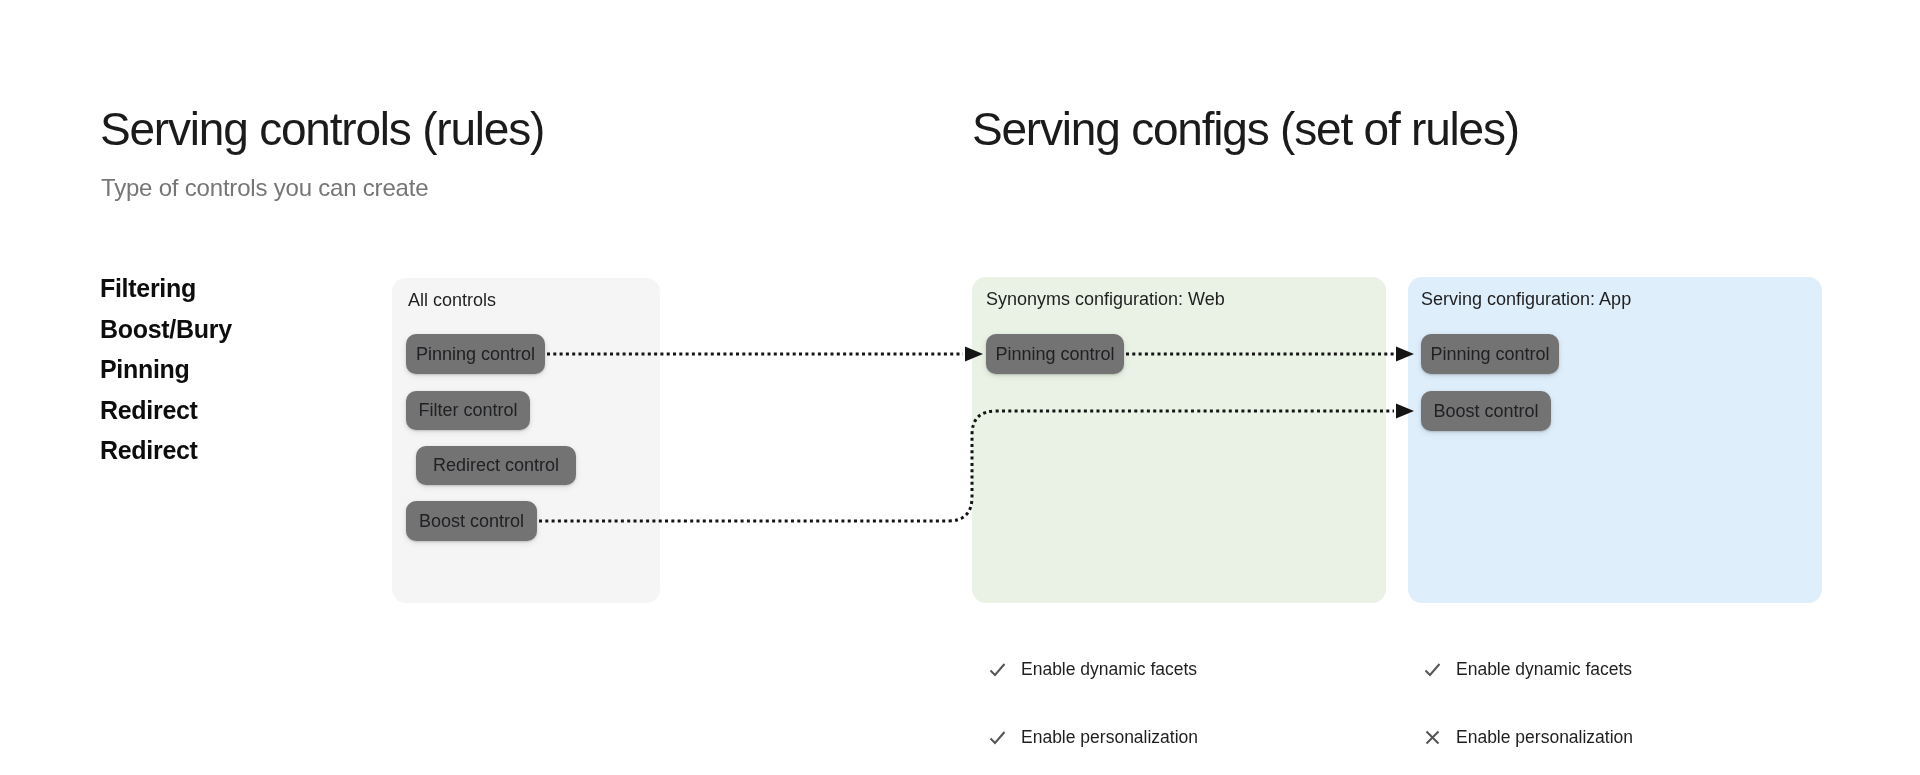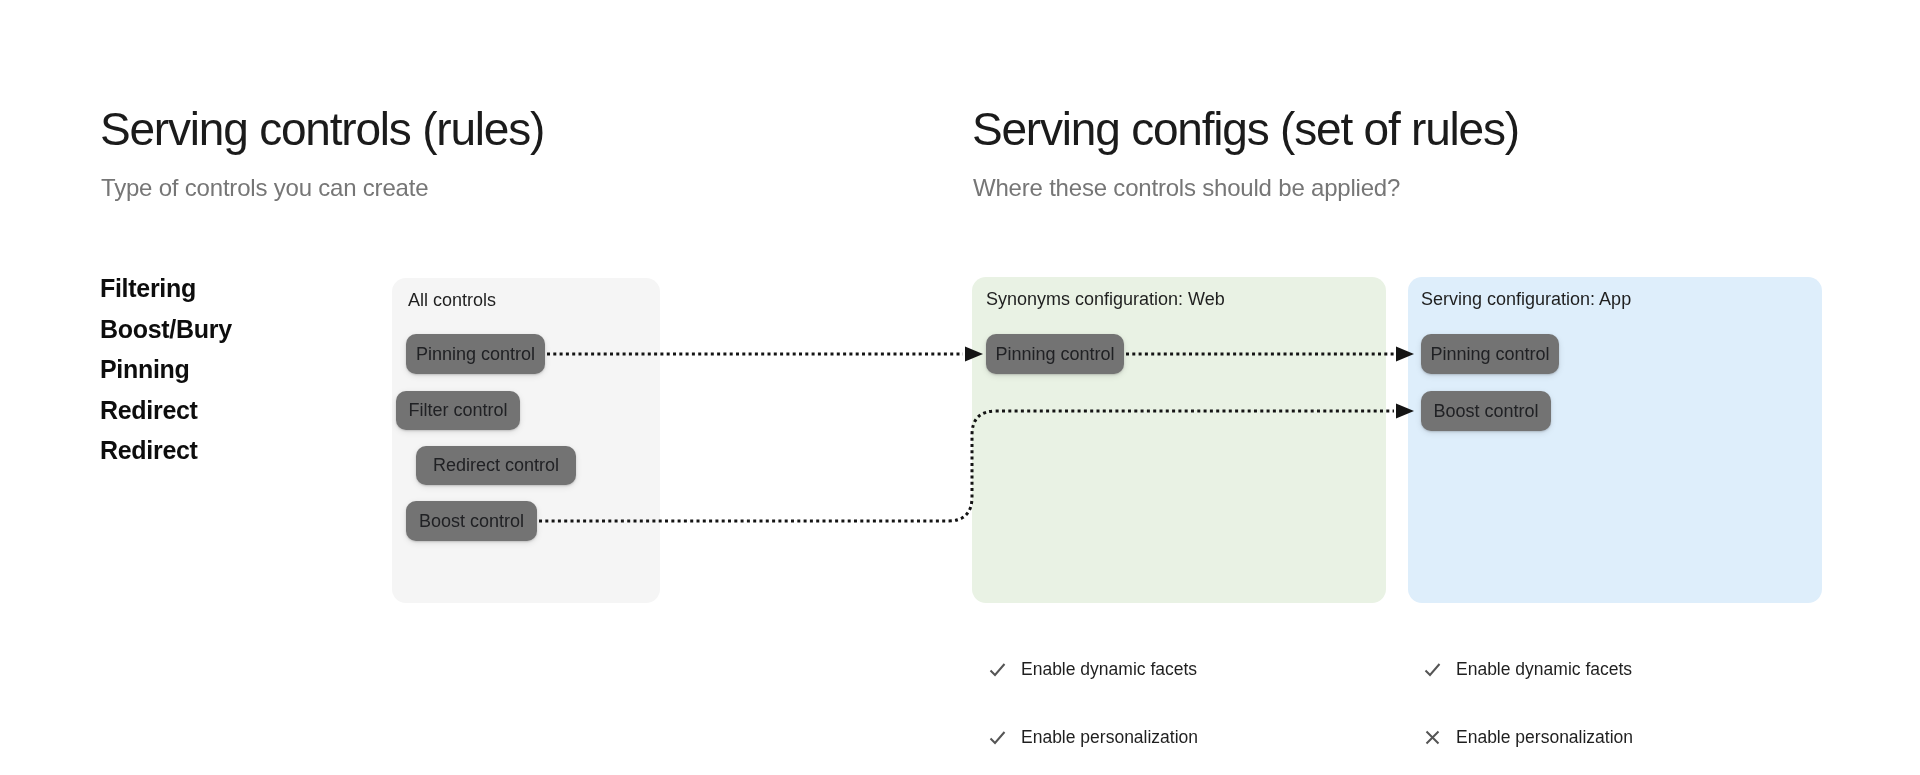--- a/index.html
+++ b/index.html
@@ -54,35 +54,34 @@
 </style>
 </head>
 <body>
 
 <div class="canvas">
 
   <div class="abs big-title" style="left:100px; top:102px;">Serving controls (rules)</div>
   <div class="abs subtitle" style="left:101px; top:174px;">Type of controls you can create</div>
 
   <div class="abs big-title" style="left:972px; top:102px;">Serving configs (set of rules)</div>
-  <div class="abs subtitle" style="left:973px; top:174px;">Where these controls should be applied?</div>
 
   <div class="abs type-list" style="left:100px; top:268px;">
     <div class="type-item">Filtering</div>
     <div class="type-item">Boost/Bury</div>
     <div class="type-item">Pinning</div>
     <div class="type-item">Redirect</div>
     <div class="type-item">Redirect</div>
   </div>
 
   <div class="card card-gray" style="left:392px; top:278px; width:268px; height:325px;"></div>
   <div class="card-label" style="left:408px; top:290px;">All controls</div>
 
   <div class="pill" style="left:406px; top:334px; width:139px; height:40px;">Pinning control</div>
-  <div class="pill" style="left:396px; top:391px; width:124px; height:39px;">Filter control</div>
+  <div class="pill" style="left:406px; top:391px; width:124px; height:39px;">Filter control</div>
   <div class="pill" style="left:416px; top:446px; width:160px; height:39px;">Redirect control</div>
   <div class="pill" style="left:406px; top:501px; width:131px; height:40px;">Boost control</div>
 
   <div class="card card-green" style="left:972px; top:277px; width:414px; height:326px;"></div>
   <div class="card-label" style="left:986px; top:289px;">Synonyms configuration: Web</div>
   <div class="pill" style="left:986px; top:334px; width:138px; height:40px;">Pinning control</div>
 
   <div class="card card-blue" style="left:1408px; top:277px; width:414px; height:326px;"></div>
   <div class="card-label" style="left:1421px; top:289px;">Serving configuration: App</div>
   <div class="pill" style="left:1421px; top:334px; width:138px; height:40px;">Pinning control</div>

